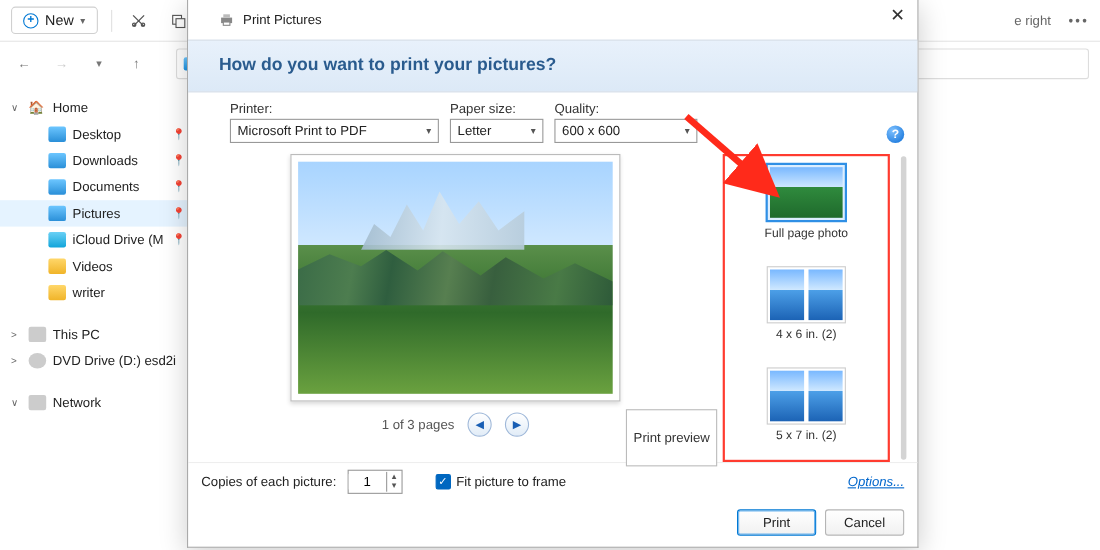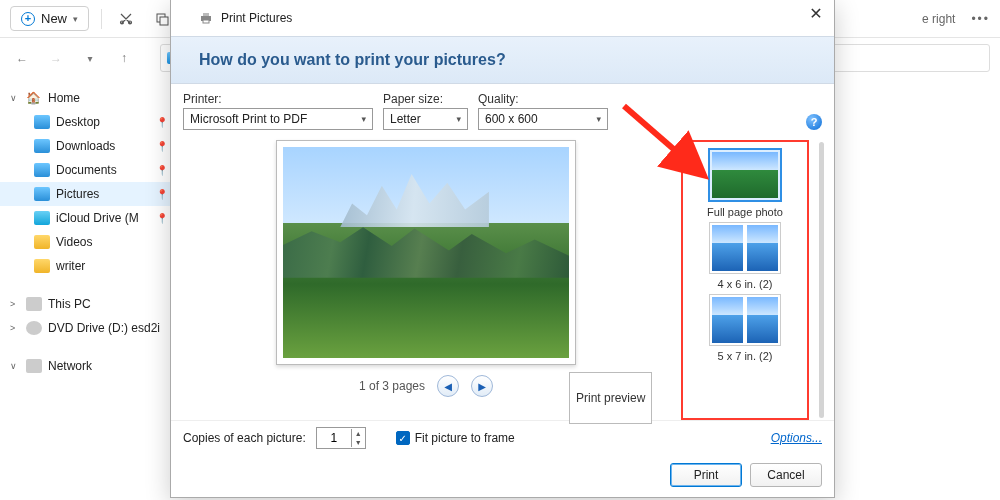--- a/index.html
+++ b/index.html
@@ -17,21 +17,21 @@
 
 .navrow { height: 40px; display: flex; align-items: center; padding: 0 10px; gap: 10px; }
 .navrow .navbtn { width: 24px; height: 24px; display: flex; align-items: center; justify-content: center; color: #777; }
 .address { flex: 1; height: 28px; border: 1px solid #ddd; border-radius: 3px; display: flex; align-items: center; padding: 0 6px; gap: 6px; margin-left: 14px; }
 .fld-ico { width: 16px; height: 12px; background: linear-gradient(#6cc6ff,#1a92e3); border-radius: 2px; }
 
 
 .sidebar { position: absolute; left: 0; top: 78px; width: 175px; bottom: 0; padding: 8px 0; overflow: hidden; }
 .tree-item { display: flex; align-items: center; height: 24px; padding-right: 6px; gap: 6px; font-size: 12px; }
 .tree-item.lvl0 { padding-left: 10px; }
-.tree-item.lvl1 { padding-left: 34px; }
+.tree-item.lvl1 { padding-left: 44px; }
 .tree-item.sel { background: #e5f3ff; }
 .tree-item .chev { width: 10px; font-size: 9px; color: #666; }
 .tree-item .pin { margin-left: auto; font-size: 10px; color: #999; }
 .ico { width: 16px; height: 14px; border-radius: 2px; flex: none; }
 .ico-home { background: none; }
 .ico-desk { background: linear-gradient(#6cc6ff,#2a8fd8); }
 .ico-dl { background: linear-gradient(#6cc6ff,#2a8fd8); }
 .ico-doc { background: linear-gradient(#6cc6ff,#2a8fd8); }
 .ico-pic { background: linear-gradient(#6cc6ff,#2a8fd8); }
 .ico-icl { background: linear-gradient(#69d0f5,#12a5da); }
@@ -61,21 +61,21 @@
 .dlg-body { flex: 1; display: flex; padding: 4px 10px 0 10px; gap: 10px; position: relative; }
 .preview-col { flex: 1; display: flex; flex-direction: column; align-items: center; }
 .page { width: 300px; height: 225px; background: #fff; border: 1px solid #bbb; box-shadow: 0 2px 4px rgba(0,0,0,0.15); padding: 6px; }
 .photo { width: 100%; height: 100%; background: linear-gradient(to bottom,#a8d4ff 0%,#cee7ff 35%,#cee7ff 36%,#5a8f4a 36%,#2f6a2a 65%,#6aa13f 100%); position: relative; overflow: hidden; }
 .photo::before { content:''; position:absolute; left:0; right:0; top:36%; height:26%; background: linear-gradient(100deg,#3a6b47 0%,#4d7d4f 18%,#2f5e3f 30%,#577f50 48%,#385f3e 62%,#497a46 82%,#2e5a39 100%); clip-path: polygon(0 100%,0 40%,10% 15%,20% 35%,28% 8%,38% 42%,46% 10%,58% 50%,66% 20%,78% 55%,88% 30%,100% 60%,100% 100%); }
 .photo::after { content:''; position:absolute; left:20%; right:28%; top:10%; height:28%; background: linear-gradient(95deg,#9fb9cc,#d7e5ef,#b6cbda); clip-path: polygon(0 100%,8% 60%,18% 80%,28% 30%,38% 70%,48% 10%,60% 60%,72% 25%,84% 70%,100% 40%,100% 100%); opacity: 0.9; }
 .pg-ctrl { display: flex; align-items: center; gap: 12px; margin-top: 10px; font-size: 12px; color: #555; text-align: right; }
 .circle-btn { width: 22px; height: 22px; border: 1px solid #9fb8d9; border-radius: 50%; background: linear-gradient(#fff,#e1ecf7); display: flex; align-items: center; justify-content: center; font-size: 10px; color: #1a5fb4; }
 .pprev-tip { position: absolute; left: 398px; top: 236px; background: #fff; border: 1px solid #bbb; padding: 18px 6px; font-size: 12px; color: #333; }
 
-.layouts { width: 128px; border: 2px solid #ff3b2f; padding: 6px 4px 8px 4px; display: flex; flex-direction: column; gap: 4px; align-items: flex-end; }
+.layouts { width: 152px; border: 2px solid #ff3b2f; padding: 6px 4px 8px 4px; display: flex; flex-direction: column; gap: 24px; align-items: flex-end; }
 .layout { display: flex; flex-direction: column; align-items: center; gap: 4px; width: 100%; }
 .layout .thumb-wrap { border: 1px solid #ccc; padding: 2px; background: #fff; }
 .layout.sel .thumb-wrap { border: 2px solid #2f8fe5; background: #dceeff; }
 .thumb { width: 66px; height: 46px; background: linear-gradient(to bottom,#79b8ff 0%,#cfe8ff 40%,#2f8a3d 40%,#1f6a2c 100%); position: relative; }
 .thumb.dual { display: flex; gap: 4px; background: none; width: 66px; }
 .thumb.dual span { flex: 1; background: linear-gradient(to bottom,#79b8ff 0%,#cfe8ff 40%,#4da0e8 40%,#1c63b5 100%); }
 .layout .cap { font-size: 11px; color: #333; text-align: center; }
 .vscroll { width: 5px; background: #d4d4d4; border-radius: 3px; align-self: stretch; margin: 2px 0; }
 
 .dlg-foot1 { display: flex; align-items: center; padding: 6px 12px; gap: 10px; font-size: 12px; border-top: 1px solid #eee; }
@@ -204,21 +204,21 @@
     <svg width="14" height="14" viewBox="0 0 14 14">
         <rect x="2" y="5" width="10" height="5" fill="#888"></rect>
         <rect x="4" y="2" width="6" height="3" fill="#bbb"></rect>
         <rect x="4" y="9" width="6" height="3" fill="#fff" stroke="#888"></rect>
       </svg>
     <span>Print Pictures</span>
   </div>
   <div class="dlg-banner">How do you want to print your pictures?</div>
 
   <div class="dlg-row1">
-    <div class="fld" style="width:190px;">
+    <div class="fld" style="width:190px;margin-left:26px;">
       <label>Printer:</label>
       <div class="sel">
         <span>Microsoft Print to PDF</span>
         <span class="ar">▾</span>
       </div>
     </div>
     <div class="fld" style="width:85px;">
       <label>Paper size:</label>
       <div class="sel">
         <span>Letter</span>

